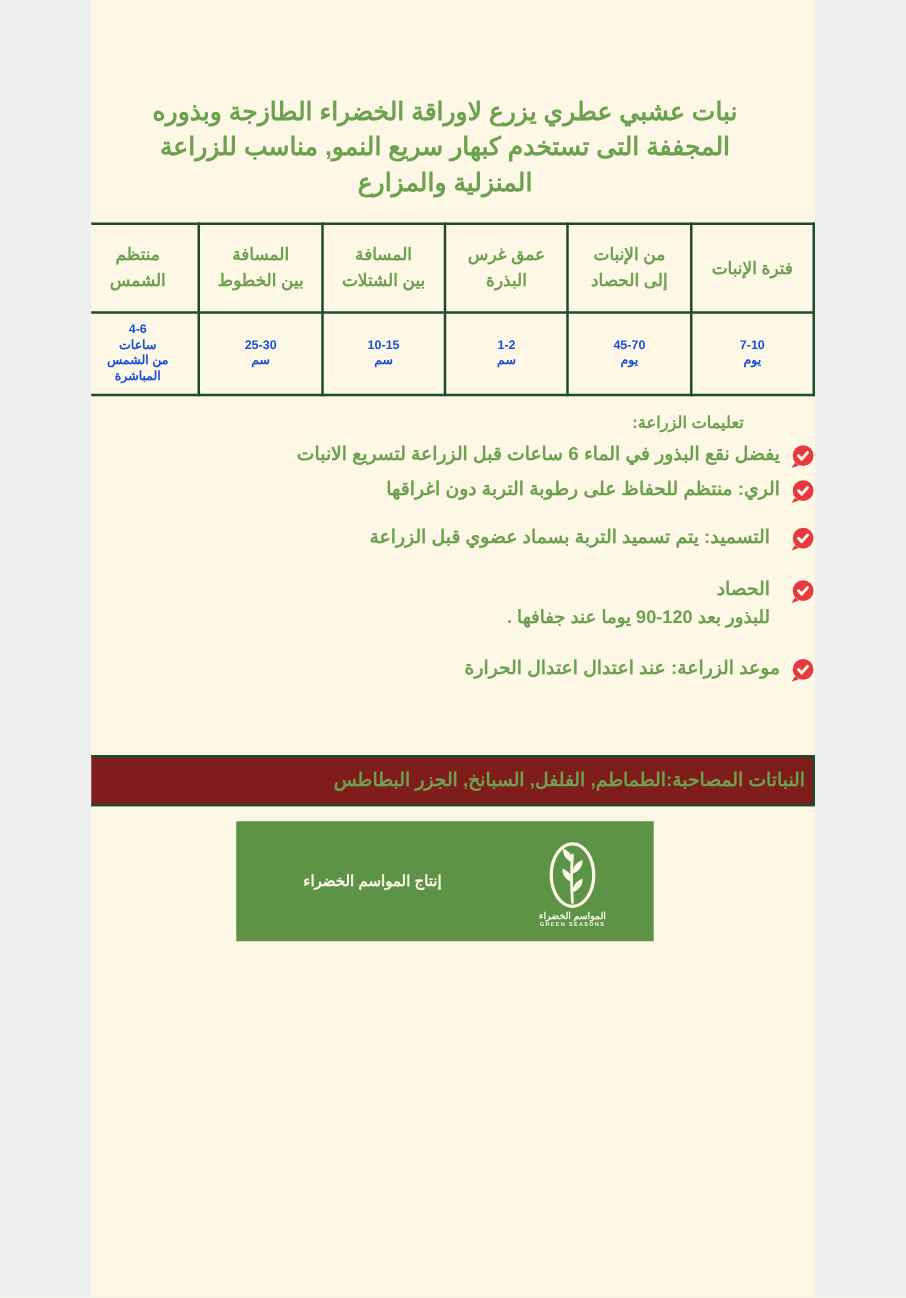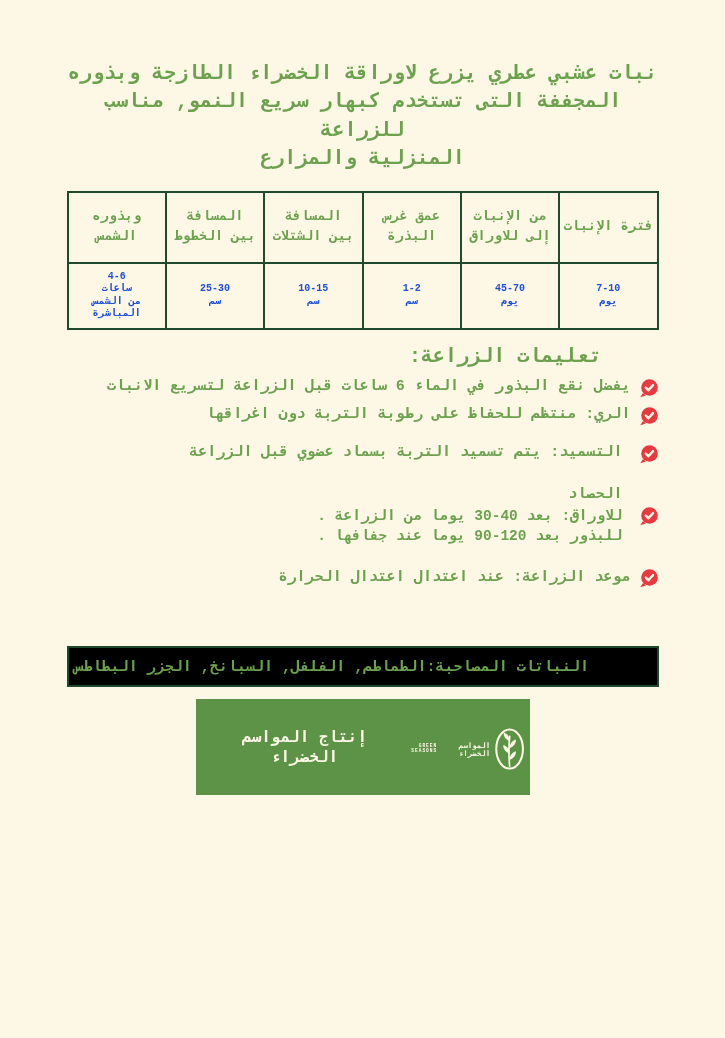--- a/index.html
+++ b/index.html
@@ -1,26 +1,26 @@
 <!DOCTYPE html>
 <html lang="ar" dir="rtl"><head>
 <meta charset="utf-8">
 <style>
   * { margin: 0; padding: 0; box-sizing: border-box; }
   html, body { background: #efefef; }
   .page {
     position: relative;
-    width: 725px;
+    width: 579px;
     height: 1038px;
     margin: 0 auto;
     background: #FDF8E6;
-    font-family: Liberation Mono, monospace;
+    font-family: Liberation Sans, sans-serif;
     direction: rtl;
     overflow: hidden;
-    padding-top: 60px;
+    padding-top: 76px;
   }
   .content { width: 592px; margin: 0 auto; }
 
   .title {
     color: #6CA14E;
     font-size: 20px;
     font-weight: 800;
     text-align: center;
     line-height: 1.42;
     white-space: pre-line;
@@ -50,30 +50,30 @@
   table.grow-table td {
     height: 66px;
     color: #1d4ed8;
     font-size: 10px;
     line-height: 1.25;
   }
 
   .instructions { width: 592px; }
   .instructions-heading {
     color: #6CA14E;
-    font-size: 20px;
+    font-size: 13px;
     font-weight: 800;
     padding-left: 0;
     padding-right: 0;
     margin-right: 57px;
     margin-bottom: 9px;
   }
   .bullet-row {
     display: flex;
-    align-items: center;
+    align-items: flex-start;
     gap: 8px;
     margin-bottom: 17px;
   }
   .bullet-row.tight { margin-bottom: 7px; }
   .bullet-row.wide { margin-bottom: 21px; gap: 16px; }
   .badge {
     flex: 0 0 auto;
     width: 20px; height: 20px;
     margin-top: 1px;
   }
@@ -89,43 +89,43 @@
     color: #6CA14E;
     font-size: 14.5px;
     font-weight: 800;
     line-height: 1.35;
   }
 
   .companion-box {
     width: 592px;
     margin: 58px auto 12px auto;
     border: 2.5px solid #1F4A2D;
-    background: #000000;
-    text-align: left;
+    background: #7f1d1d;
+    text-align: right;
     padding: 9px 6px;
   }
   .companion-text {
     color: #6CA14E;
     font-size: 15px;
     font-weight: 800;
   }
 
   .brand-box {
     width: 334px;
     height: 96px;
     margin: 0 auto;
     background: #5C9347;
     display: flex;
     flex-direction: row;
     align-items: center;
   }
   .logo-block {
     flex: 0 0 130px;
     display: flex;
-    flex-direction: row;
+    flex-direction: column;
     align-items: center;
     padding-top: 4px;
   }
   .logo-oval { display: block; }
   .logo-name {
     color: #FDF8E6;
     font-size: 7.5px;
     font-weight: 800;
     margin-top: 1px;
     line-height: 1.1;
@@ -133,21 +133,21 @@
   .logo-sub {
     color: #FDF8E6;
     font-size: 4.5px;
     font-weight: 700;
     letter-spacing: 1px;
     line-height: 1.1;
   }
   .brand-text {
     flex: 1 1 auto;
     color: #FDF8E6;
-    font-size: 16px;
+    font-size: 12px;
     font-weight: 800;
     text-align: center;
     padding-left: 14px;
   }
 </style>
 </head>
 <body>
 
 <div class="page">
 
@@ -155,28 +155,28 @@
 
     <div class="title">نبات عشبي عطري يزرع لاوراقة الخضراء الطازجة وبذوره
 المجففة التى تستخدم كبهار سريع النمو, مناسب للزراعة
 المنزلية والمزارع</div>
 
     <table class="grow-table">
       <tbody>
           <tr>
         <th>فترة الإنبات</th>
         <th>من الإنبات
-إلى للاوراق</th>
+إلى الحصاد</th>
         <th>عمق غرس
 البذرة</th>
         <th>المسافة
 بين الشتلات</th>
         <th>المسافة
 بين الخطوط</th>
-        <th>وبذوره
+        <th>منتظم
 الشمس</th>
       </tr>
       <tr>
         <td>7-10
 يوم</td>
         <td>45-70
 يوم</td>
         <td>1-2
 سم</td>
         <td>10-15
@@ -232,21 +232,20 @@
         <span class="badge">
           <svg width="20" height="20" viewBox="0 0 20 20">
               <path d="M4 15 L1.2 19.3 L7 17.4 Z" fill="#E8393E"></path>
               <circle cx="10.5" cy="9.5" r="8.3" fill="#E8393E"></circle>
               <path d="M6.8 9.6 l2.6 2.7 l4.6 -5.2" stroke="#FDF8E6" stroke-width="2.4" fill="none" stroke-linecap="round" stroke-linejoin="round"></path>
             </svg>
         </span>
         <div class="bullet-text">
           <span>الحصاد</span>
           <div class="sub-lines">
-            <div class="sub-line">للاوراق: بعد 40-30 يوما من الزراعة .</div>
             <div class="sub-line">للبذور بعد 120-90 يوما عند جفافها .</div>
           </div>
         </div>
       </div>
 
       <div class="bullet-row">
         <span class="badge">
           <svg width="20" height="20" viewBox="0 0 20 20">
               <path d="M4 15 L1.2 19.3 L7 17.4 Z" fill="#E8393E"></path>
               <circle cx="10.5" cy="9.5" r="8.3" fill="#E8393E"></circle>

